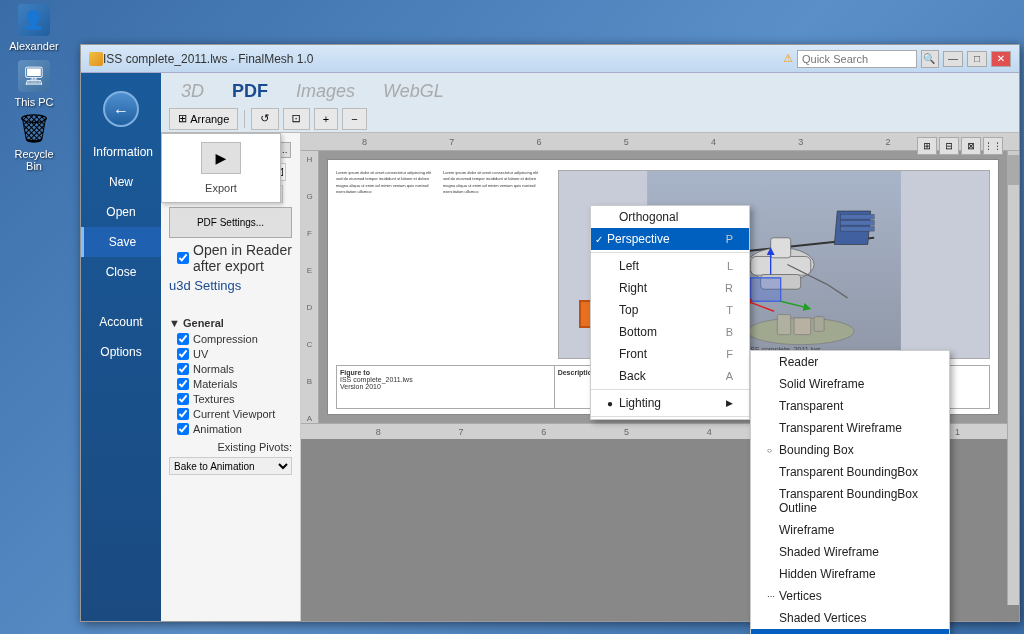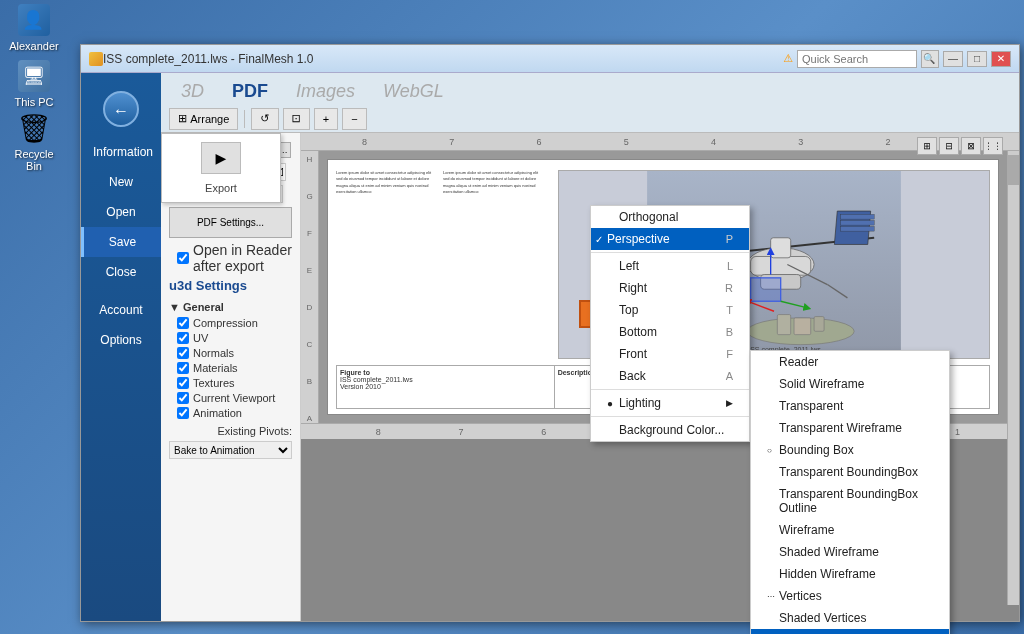--- a/index.html
+++ b/index.html
@@ -282,23 +282,23 @@
       padding: 0 2px;
     }
     .settings-select {
       width: 100%;
       height: 18px;
       border: 1px solid #ccc;
       font-size: 10px;
     }
     .settings-title {
       font-size: 13px;
-      font-weight: bold;
+      font-weight: normal;
       color: #1a4a90;
-      margin-bottom: 8px;
+      margin-bottom: 24px;
       margin-top: 4px;
     }
     .settings-section {
       font-weight: bold;
       color: #333;
       margin-bottom: 4px;
       font-size: 11px;
     }
     .settings-check-row {
       display: flex;
@@ -425,21 +425,21 @@
 
       <div class="sidebar">
         <div class="sidebar-btn back-btn">
           <div class="back-circle">←</div>
         </div>
         <div class="sidebar-btn">Information</div>
         <div class="sidebar-btn">New</div>
         <div class="sidebar-btn">Open</div>
         <div class="sidebar-btn active">Save</div>
         <div class="sidebar-btn">Close</div>
-        <div class="sidebar-btn" style="margin-top:8px;">Account</div>
+        <div class="sidebar-btn" style="margin-top:20px;">Account</div>
         <div class="sidebar-btn">Options</div>
       </div>
 
       <div class="main-content">
 
         <div class="view-tabs">
           <span class="view-tab dim">3D</span>
           <span class="view-tab active">PDF</span>
           <span class="view-tab dim">Images</span>
           <span class="view-tab dim">WebGL</span>
@@ -732,24 +732,20 @@
       <span class="check"> </span>
       <span style="flex:1">Back</span>
       <span class="shortcut">A</span>
     </div>
     <div class="menu-sep"></div>
     <div class="menu-item has-sub">
       <span class="check">●</span>
       <span style="flex:1">Lighting</span>
     </div>
     <div class="menu-sep"></div>
-    <div class="menu-item">
-      <span class="check"> </span>
-      <span style="flex:1">Background Color...</span>
-    </div>
   </div>
 
   <div class="context-menu-2">
     <div class="menu-item">
       <span class="check"> </span>
       <span style="flex:1">Reader</span>
     </div>
     <div class="menu-item">
       <span class="check"> </span>
       <span style="flex:1">Solid Wireframe</span>

